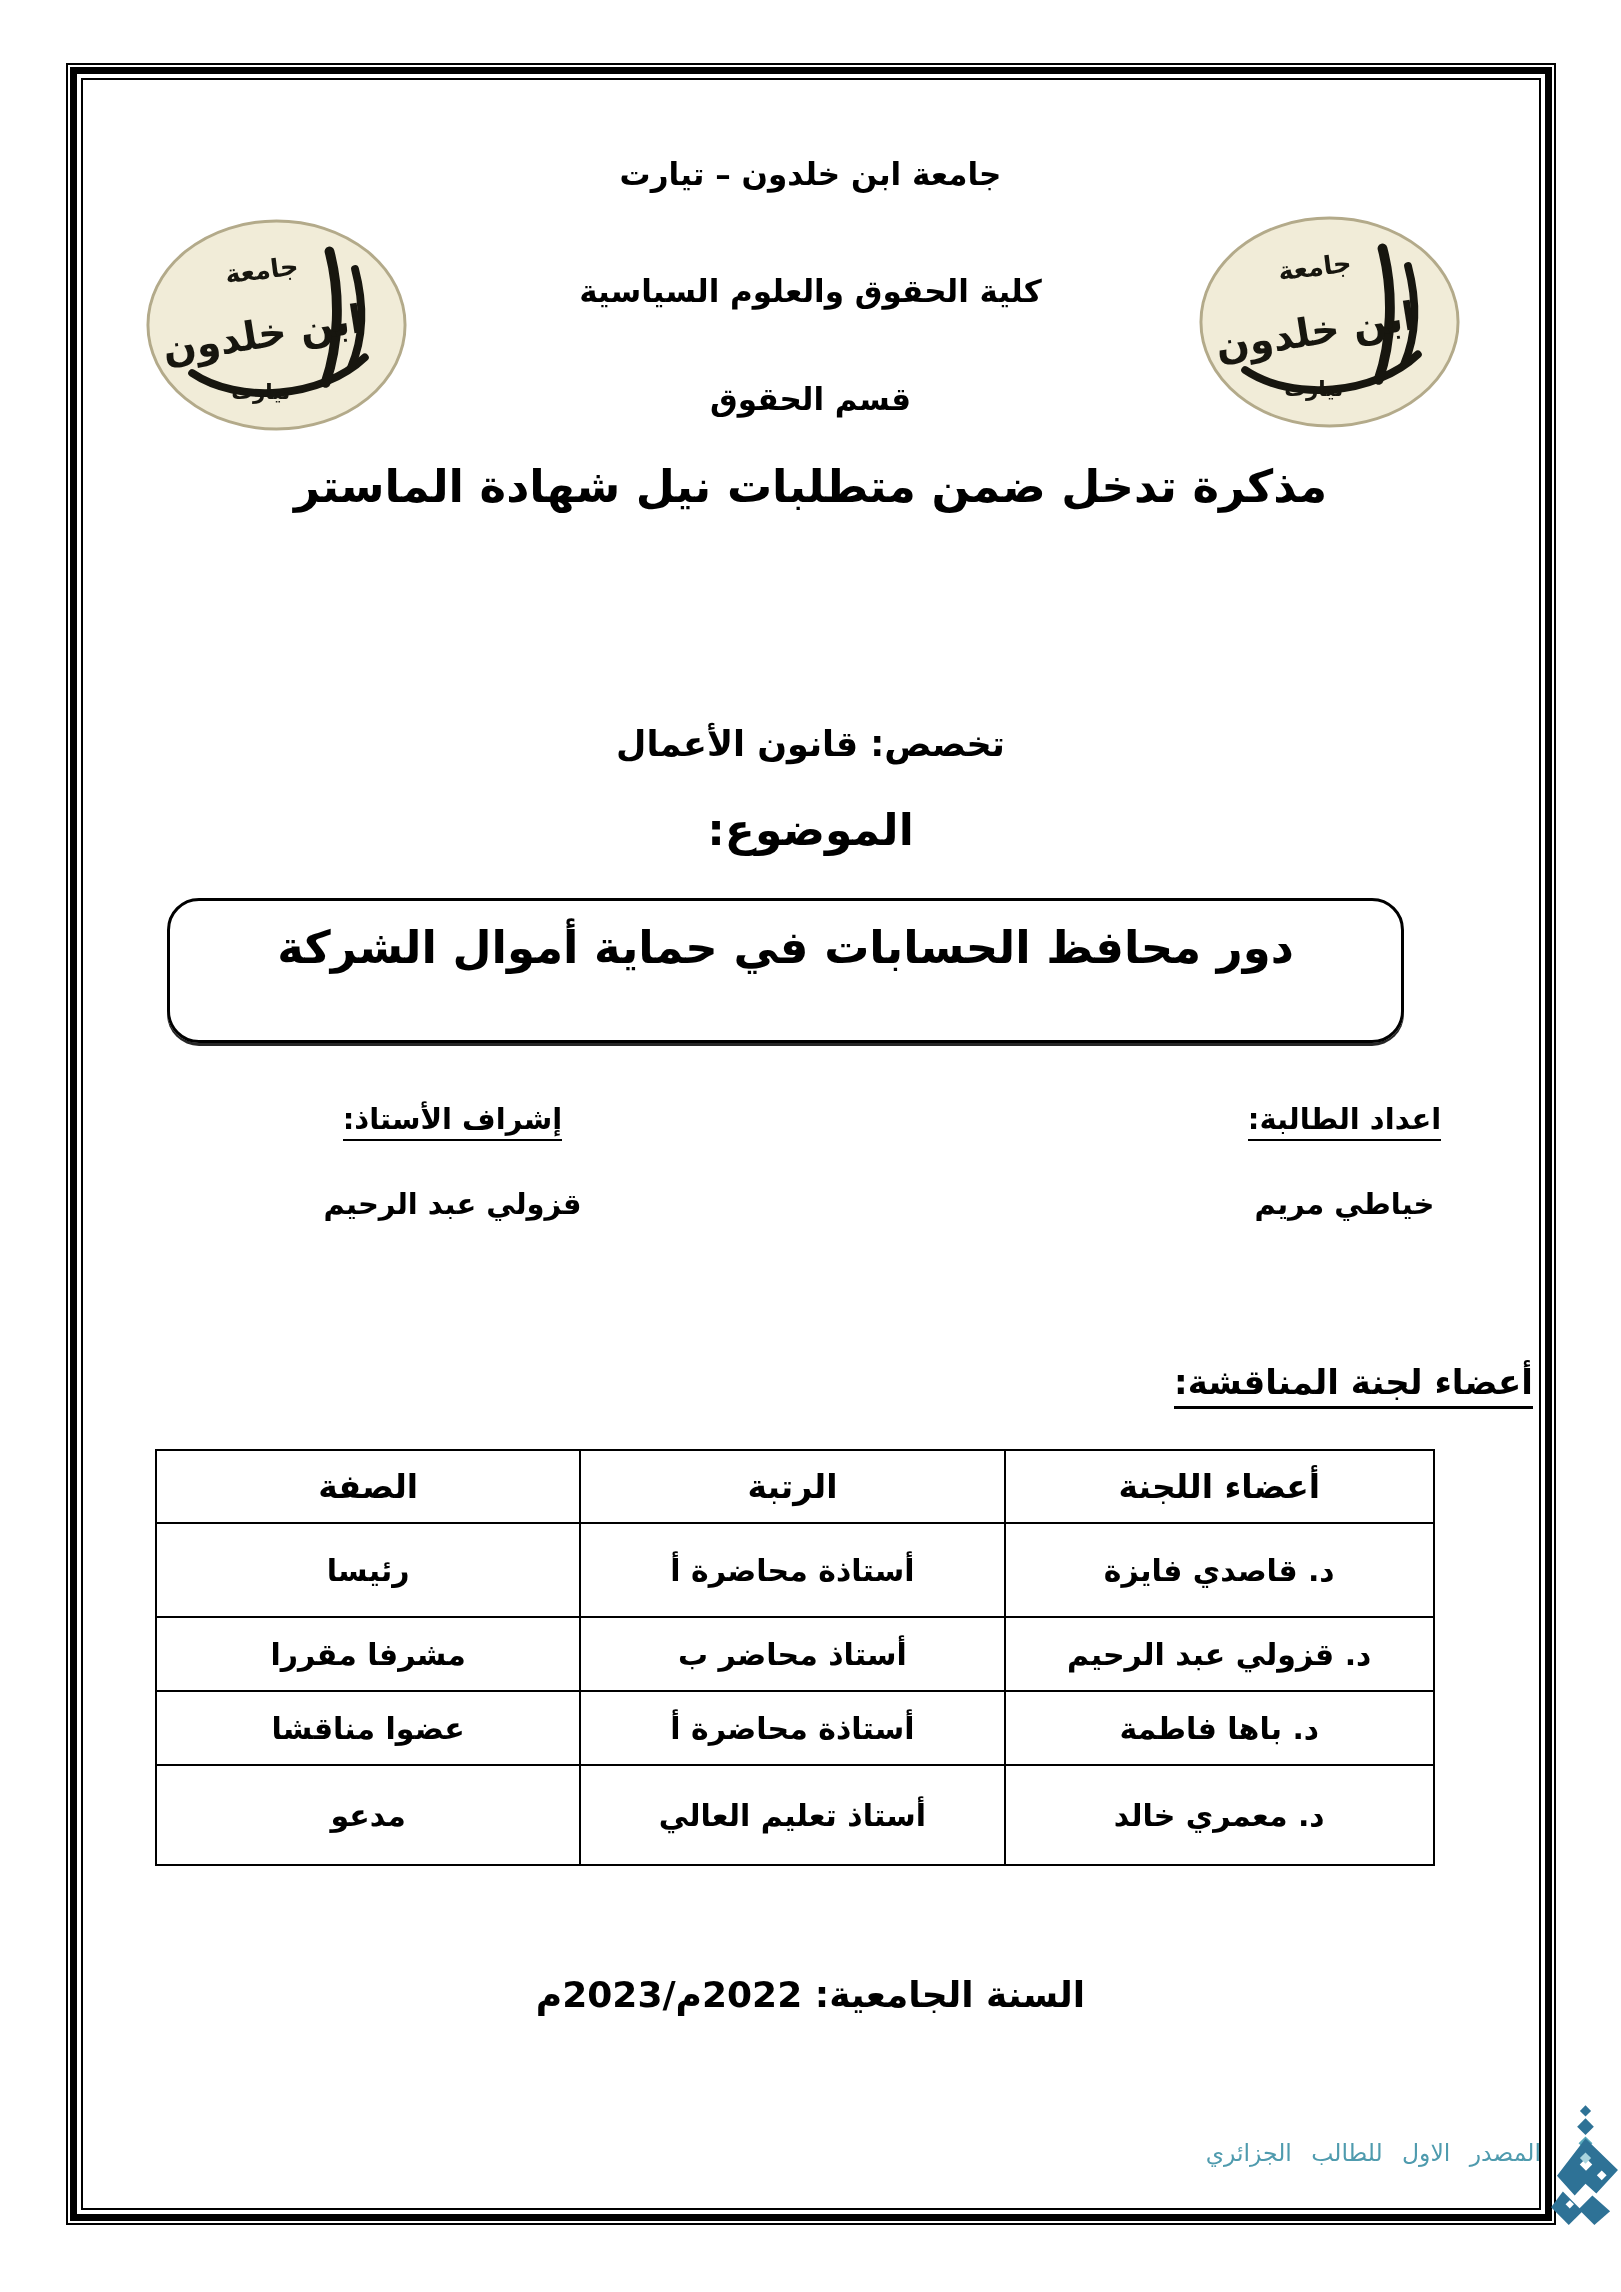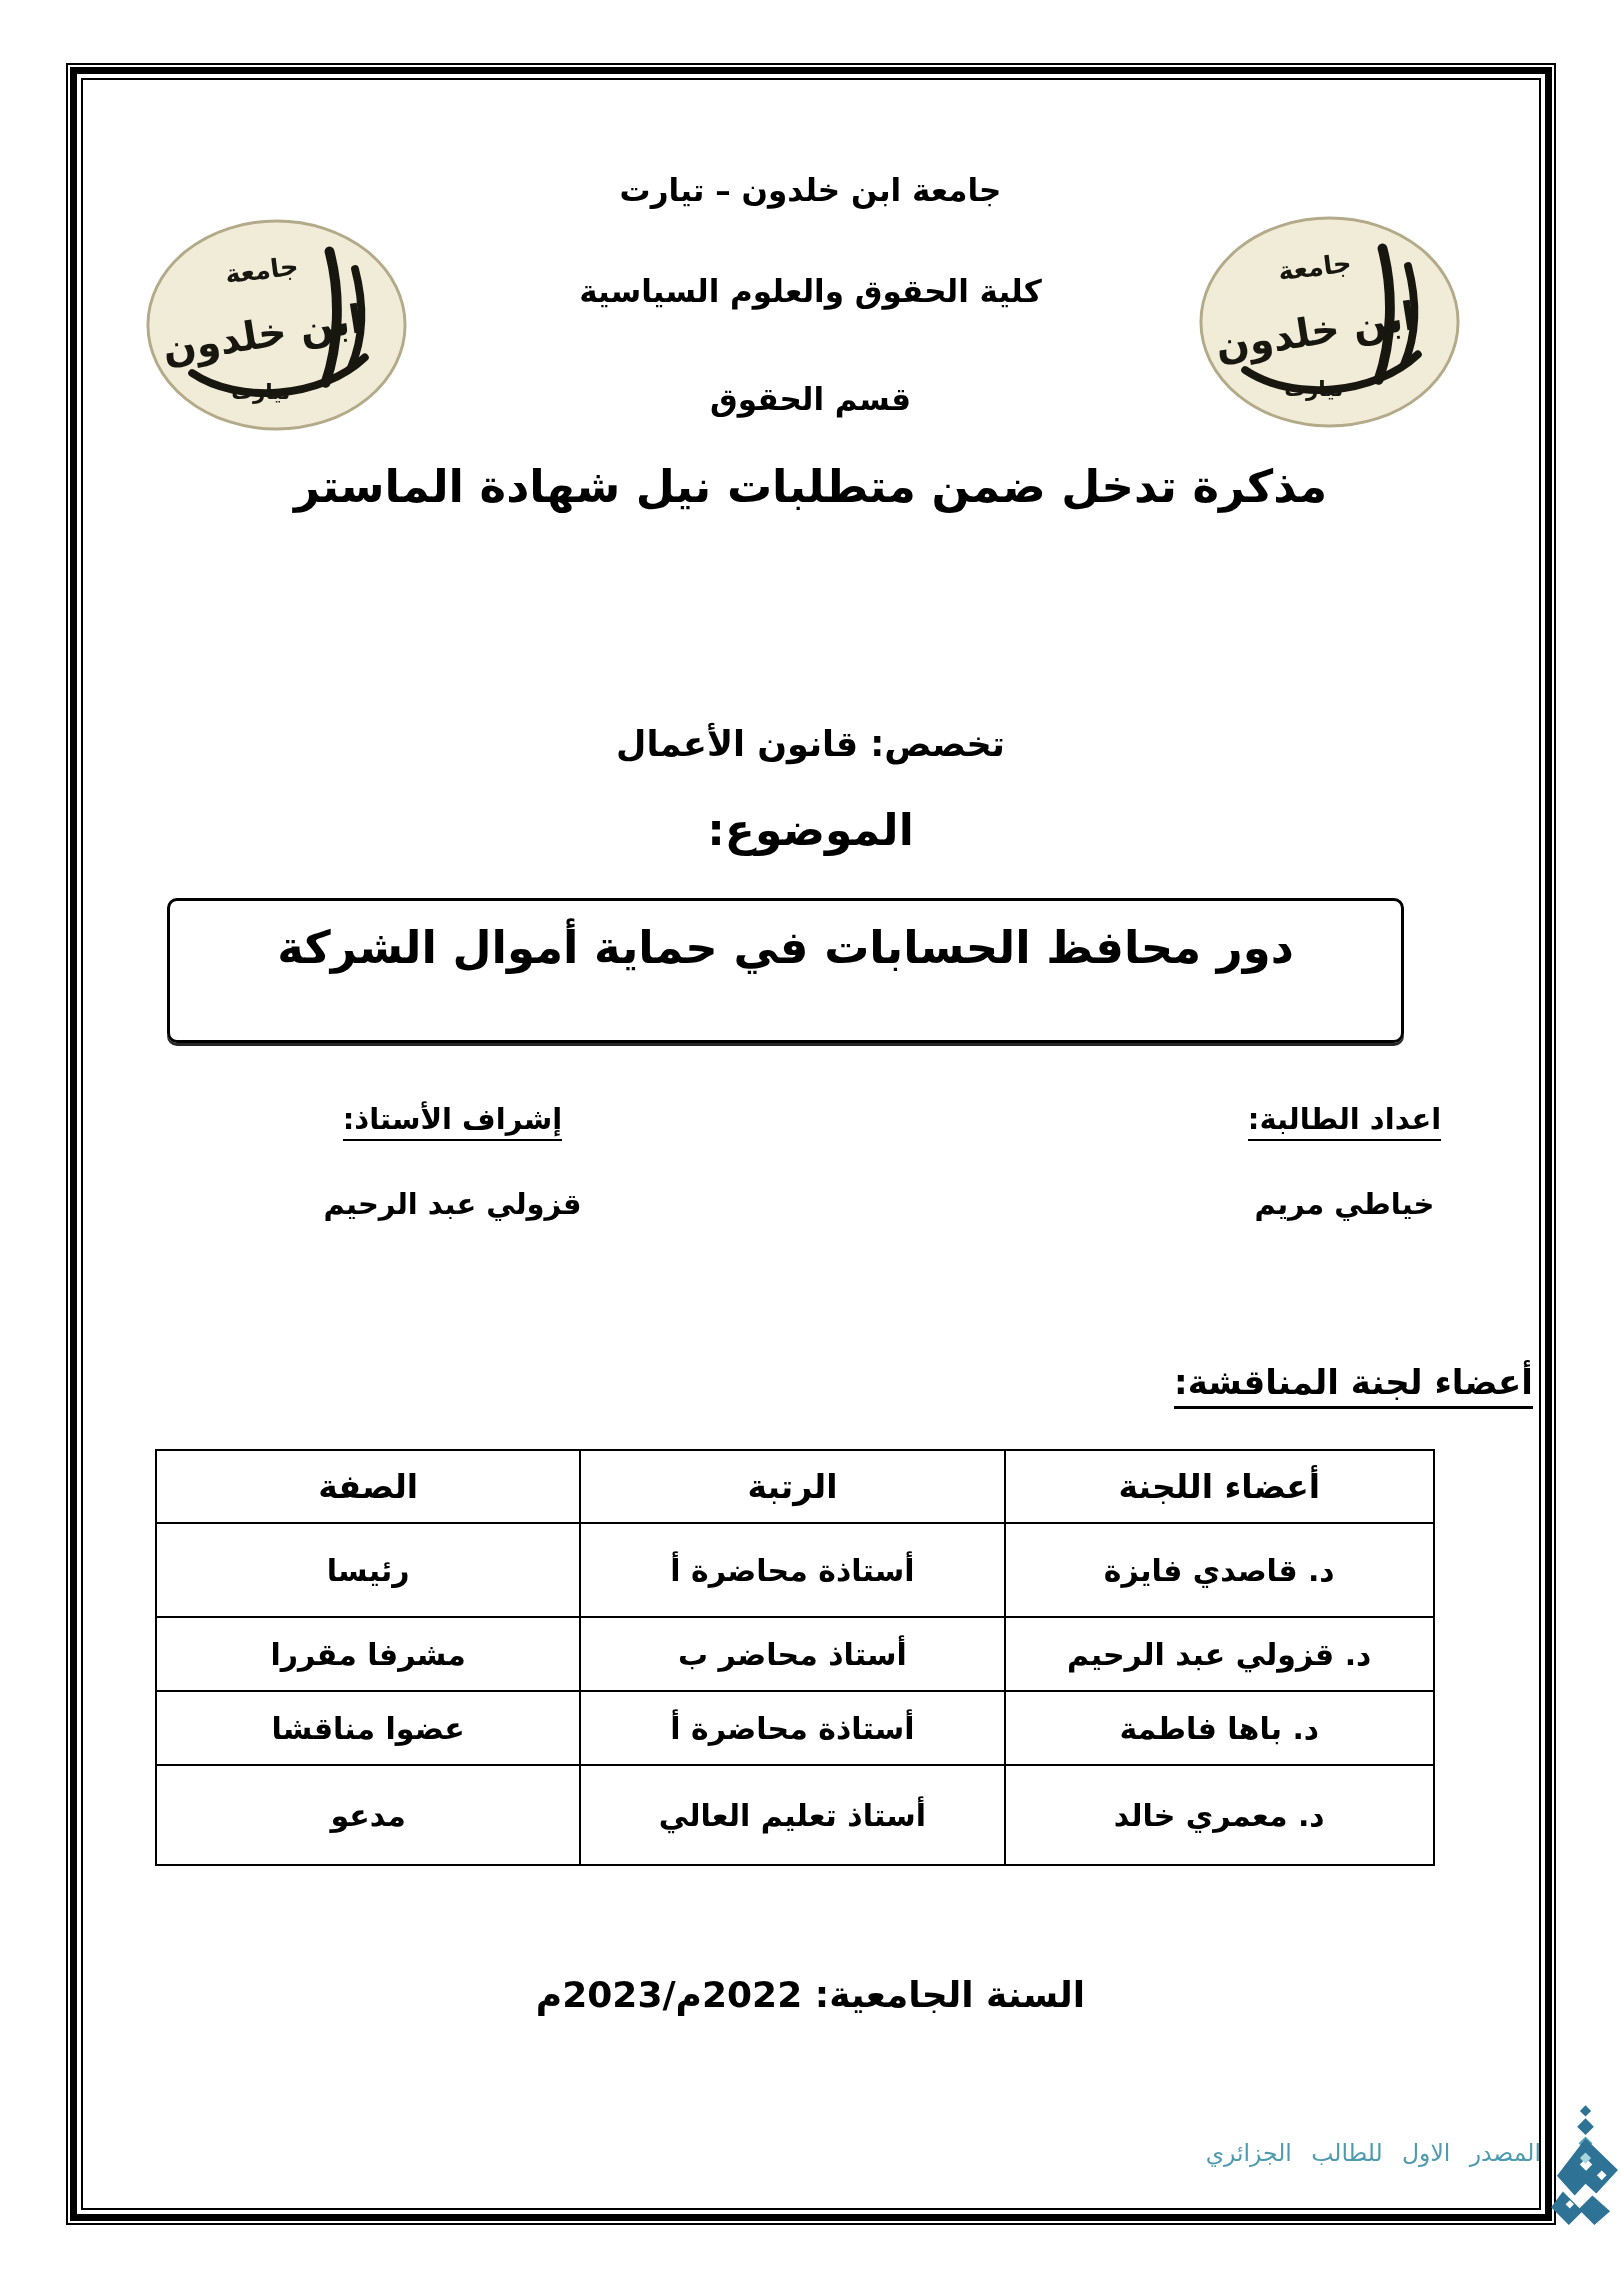--- a/index.html
+++ b/index.html
@@ -15,33 +15,33 @@
   .frame-inner { width:100%; height:100%; border:2px solid #000; }
 
   
   .medallion { position:absolute; width:263px; height:214px; }
   .medallion.left  { left:145px;  top:218px; }
   .medallion.right { left:1198px; top:215px; }
 
   
   .cline { position:absolute; left:88px; width:1445px; text-align:center;
            font-weight:bold; direction:rtl; }
-  .l-uni      { top:172px;  font-size:31px; }
+  .l-uni      { top:156px;  font-size:31px; }
   .l-faculty  { top:273px;  font-size:31px; }
   .l-dept     { top:381px;  font-size:31px; }
   .l-memo     { top:460px;  font-size:45px; }
   .l-branch   { top:616px;  font-size:35px; }
   .l-spec     { top:724px;  font-size:35px; }
   .l-subject  { top:804px;  font-size:44px; }
 
   .u { border-bottom:2.9px solid #000; padding-bottom:2.9px; }
 
   
   .title-box { position:absolute; left:167px; top:898px; width:1237px; height:145px;
-               border:3.9px solid #000; border-radius:10px; box-shadow:0 2.9px 0 rgba(0,0,0,.85);
+               border:3.9px solid #000; border-radius:32px; box-shadow:0 2.9px 0 rgba(0,0,0,.85);
                text-align:center; direction:rtl; }
   .title-box .t { margin-top:19.6px; font-size:45px; font-weight:bold; }
 
   
   .prep-col { position:absolute; top:1102px; text-align:center; direction:rtl;
               font-weight:bold; font-size:29px; }
   .prep-col .name { margin-top:51px; }
   .prep-student    { right:110px; width:333px; }
   .prep-supervisor { left:286px;  width:333px; }
 

